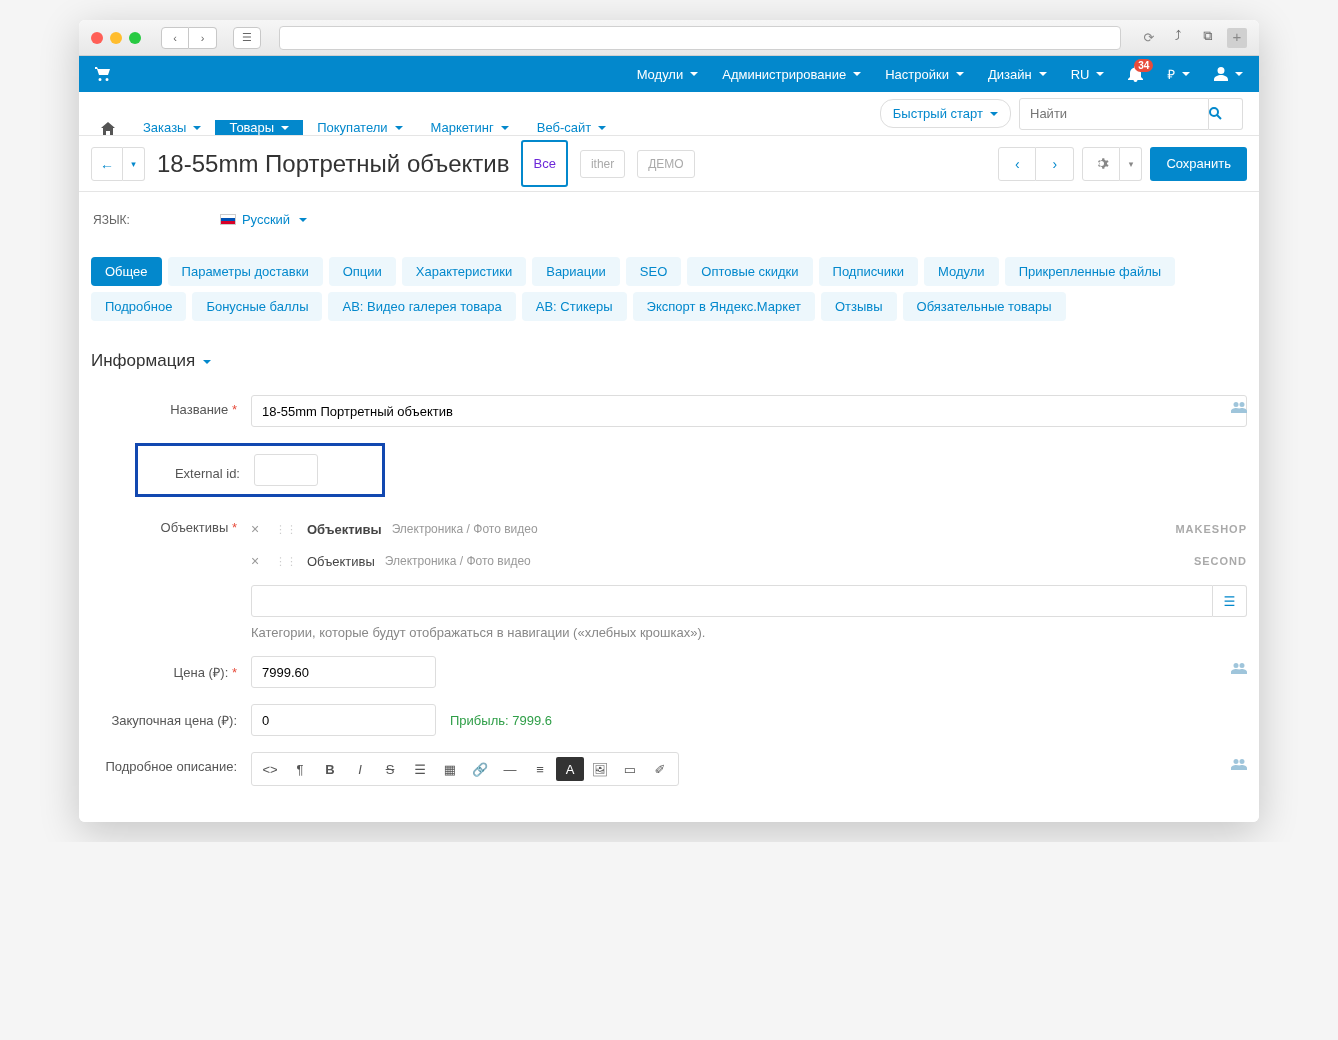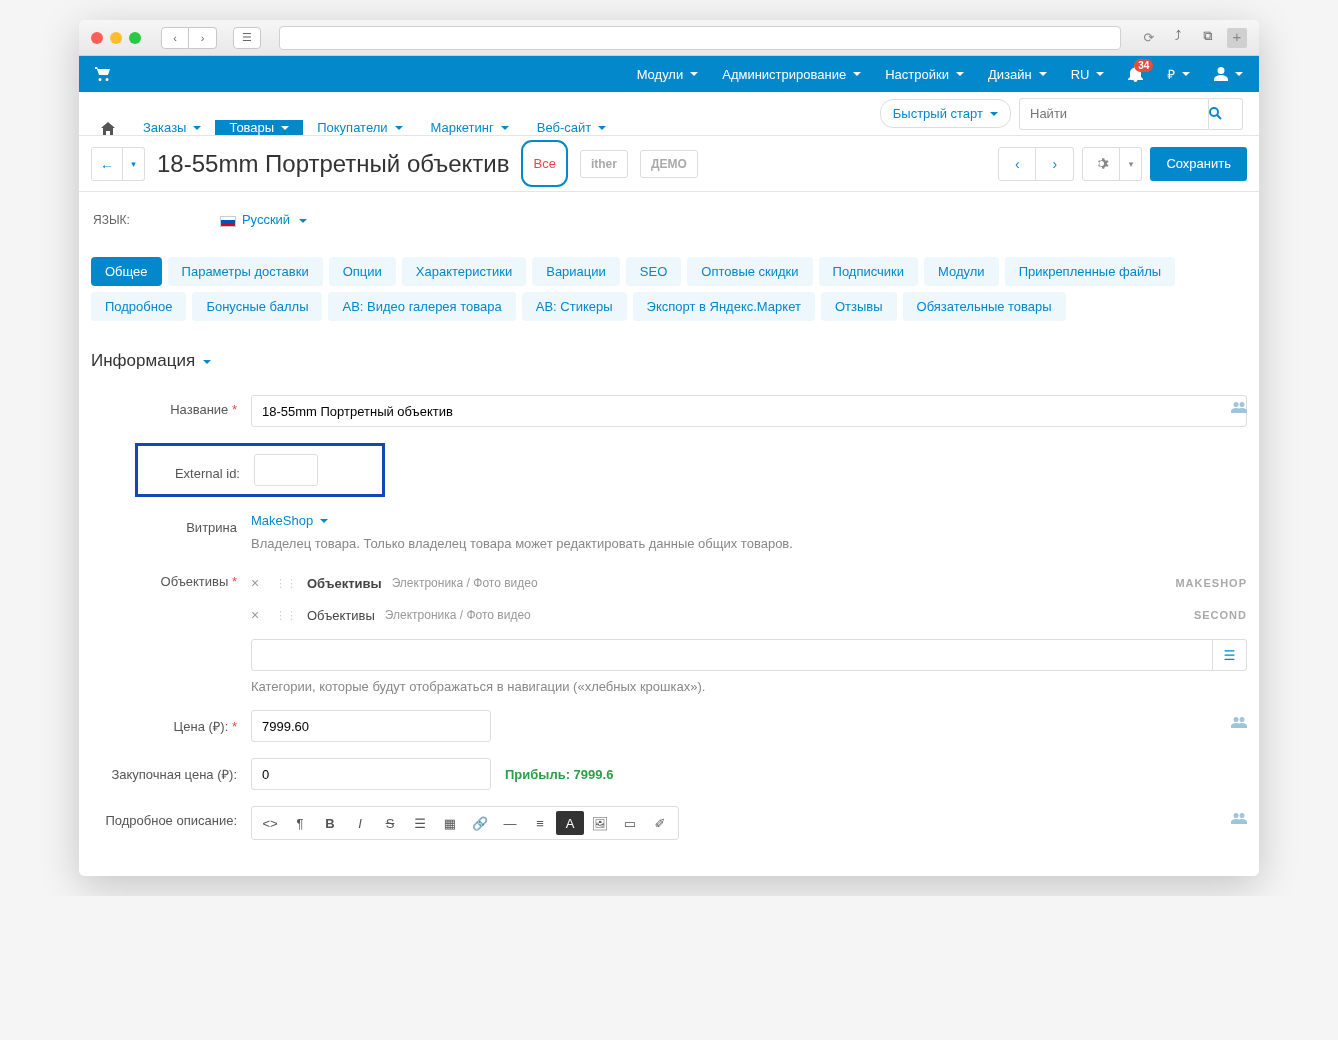--- a/index.html
+++ b/index.html
@@ -37,73 +37,73 @@
 .search-wrap{display:flex}
 .search-input{width:190px;height:32px;border:1px solid #ddd;border-radius:3px 0 0 3px;padding:0 10px;font-size:13px}
 .search-btn{width:34px;height:32px;border:1px solid #ddd;border-left:none;background:#fff;color:#0388cc;border-radius:0 3px 3px 0}
 
 .titlebar{height:56px;background:#fff;border-bottom:1px solid #e5e5e5;display:flex;align-items:center;padding:0 12px;gap:12px}
 .back-grp{display:flex}
 .back-btn{width:32px;height:34px;border:1px solid #ddd;background:#fff;display:flex;align-items:center;justify-content:center;color:#0388cc;font-size:14px}
 .back-btn:first-child{border-radius:3px 0 0 3px}
 .back-btn:last-child{border-radius:0 3px 3px 0;border-left:none;width:22px;font-size:9px}
 h1{font-size:24px;font-weight:400;color:#333}
-.store-pill{border:2px solid #0388cc;color:#ef4444;padding:14px 10px;border-radius:11px;font-size:13px}
-.store-pill2{border:1px solid #ddd;color:#aaa;padding:6px 10px;border-radius:3px;font-size:12px;font-weight:bold}
+.store-pill{border:2px solid #0388cc;color:#6d28d9;padding:14px 10px;border-radius:3px;font-size:13px}
+.store-pill2{border:1px solid #ddd;color:#aaa;padding:6px 10px;border-radius:3px;font-size:12px;font-weight:normal}
 .titlebar-right{margin-left:auto;display:flex;gap:8px}
 .nav-grp{display:flex}
 .nav-sq{width:38px;height:34px;border:1px solid #ddd;background:#fff;color:#0388cc;display:flex;align-items:center;justify-content:center;font-size:14px}
 .nav-sq:first-child{border-radius:3px 0 0 3px}
 .nav-sq:last-child{border-radius:0 3px 3px 0;border-left:none}
 .gear-grp{display:flex}
 .gear-sq{width:38px;height:34px;border:1px solid #ddd;background:#fff;color:#888;display:flex;align-items:center;justify-content:center}
 .gear-sq:first-child{border-radius:3px 0 0 3px}
 .gear-sq:last-child{border-radius:0 3px 3px 0;border-left:none;width:22px;font-size:9px}
 .btn-primary{background:#0388cc;color:#fff;border:none;padding:0 16px;height:34px;border-radius:3px;font-size:13px}
 
 .content{padding:20px 12px;background:#fff}
 .lang-row{display:flex;align-items:center;gap:90px;margin-bottom:30px;padding-left:2px}
 .lang-label{font-size:12px;color:#666;text-transform:uppercase}
-.lang-val{color:#0388cc;font-size:13px;display:flex;align-items:flex-end;gap:6px}
+.lang-val{color:#0388cc;font-size:13px;display:flex;align-items:center;gap:6px}
 .flag{width:16px;height:11px;background:linear-gradient(#fff 33%,#0052b4 33% 66%,#d80027 66%);border:1px solid #ccc}
 
 .tabs{display:flex;flex-wrap:wrap;gap:6px;margin-bottom:10px}
 .tab{padding:7px 14px;border-radius:4px;font-size:13px;color:#0388cc;background:#edf7fc;border:none}
 .tab.active{background:#0388cc;color:#fff}
 
 .section-title{font-size:17px;color:#333;margin:30px 0 24px;display:flex;align-items:center;gap:8px}
 .section-title::after{content:"";border:4px solid transparent;border-top-color:#0388cc;margin-top:5px}
 
 .form-row{display:flex;align-items:flex-start;margin-bottom:16px}
 .form-label{width:160px;text-align:right;padding-right:14px;font-size:13px;color:#555;padding-top:7px}
 .req::after{content:" *";color:#e74c3c}
 .form-ctrl{flex:1;position:relative}
 .input{width:100%;height:32px;border:1px solid #ddd;border-radius:3px;padding:0 10px;font-size:13px}
-.input-sm{width:240px}
+.input-sm{width:185px}
 .grp-icon{position:absolute;right:0;top:6px;color:#9fc5db;font-size:14px}
 .link-val{color:#0388cc;font-size:13px;display:flex;align-items:center;gap:4px}
 .help-text{font-size:13px;color:#888;margin-top:8px}
 
 .highlight-row{border:3px solid #1248b0;padding:8px 0;margin-left:44px;width:250px;margin-bottom:16px}
 .highlight-row .form-label{width:116px}
 .highlight-row .input{width:64px}
 
 .cat-item{display:flex;align-items:center;gap:10px;padding:8px 0}
 .cat-x{color:#999;font-size:14px;width:14px}
 .cat-drag{color:#ccc;font-size:11px}
 .cat-name{font-weight:bold;color:#444;font-size:13px}
 .cat-path{color:#999;font-size:12px}
 .cat-store{margin-left:auto;color:#aaa;font-size:11px;letter-spacing:1px;font-weight:bold}
 .cat-search{display:flex;margin-top:8px}
 .cat-search-in{flex:1;height:32px;border:1px solid #ddd;border-radius:3px 0 0 3px;padding:0 28px;position:relative}
 .cat-search-wrap{flex:1;position:relative}
 .cat-search-ic{position:absolute;left:10px;top:9px;color:#999;font-size:12px}
 .cat-menu{width:34px;height:32px;border:1px solid #ddd;border-left:none;border-radius:0 3px 3px 0;background:#fff;color:#0388cc;display:flex;align-items:center;justify-content:center}
 
-.profit{color:#2e9e47;font-weight:bold;font-size:13px;margin-left:14px}
+.profit{color:#2e9e47;font-weight:normal;font-size:13px;margin-left:14px}
 
 .toolbar{display:flex;gap:2px;border:1px solid #ddd;border-radius:3px;padding:4px}
 .tool{width:28px;height:24px;display:flex;align-items:center;justify-content:center;color:#555;font-size:13px;border-radius:2px}
 .tool.dark{background:#333;color:#fff}
 
 svg{display:block}
 </style>
 </head>
 <body>
 
@@ -251,27 +251,20 @@
       </div>
     </div>
 
     <div class="highlight-row">
       <div style="display:flex;align-items:center">
         <div class="form-label">External id:</div>
         <input class="input" style="width: 64px;" value="">
       </div>
     </div>
 
-    <div class="form-row">
-      <div class="form-label">Витрина</div>
-      <div class="form-ctrl">
-        <span class="link-val caret-d">MakeShop</span>
-        <div class="help-text">Владелец товара. Только владелец товара может редактировать данные общих товаров.</div>
-      </div>
-    </div>
 
     <div class="form-row">
       <div class="form-label req">Объективы</div>
       <div class="form-ctrl" id="categories-ctrl">
       <div class="cat-item">
             <span class="cat-x">×</span>
             <span class="cat-drag">⋮⋮</span>
             <span class="cat-name" style="">Объективы</span>
             <span class="cat-path">Электроника / Фото видео</span>
             <span class="cat-store">MAKESHOP</span>

